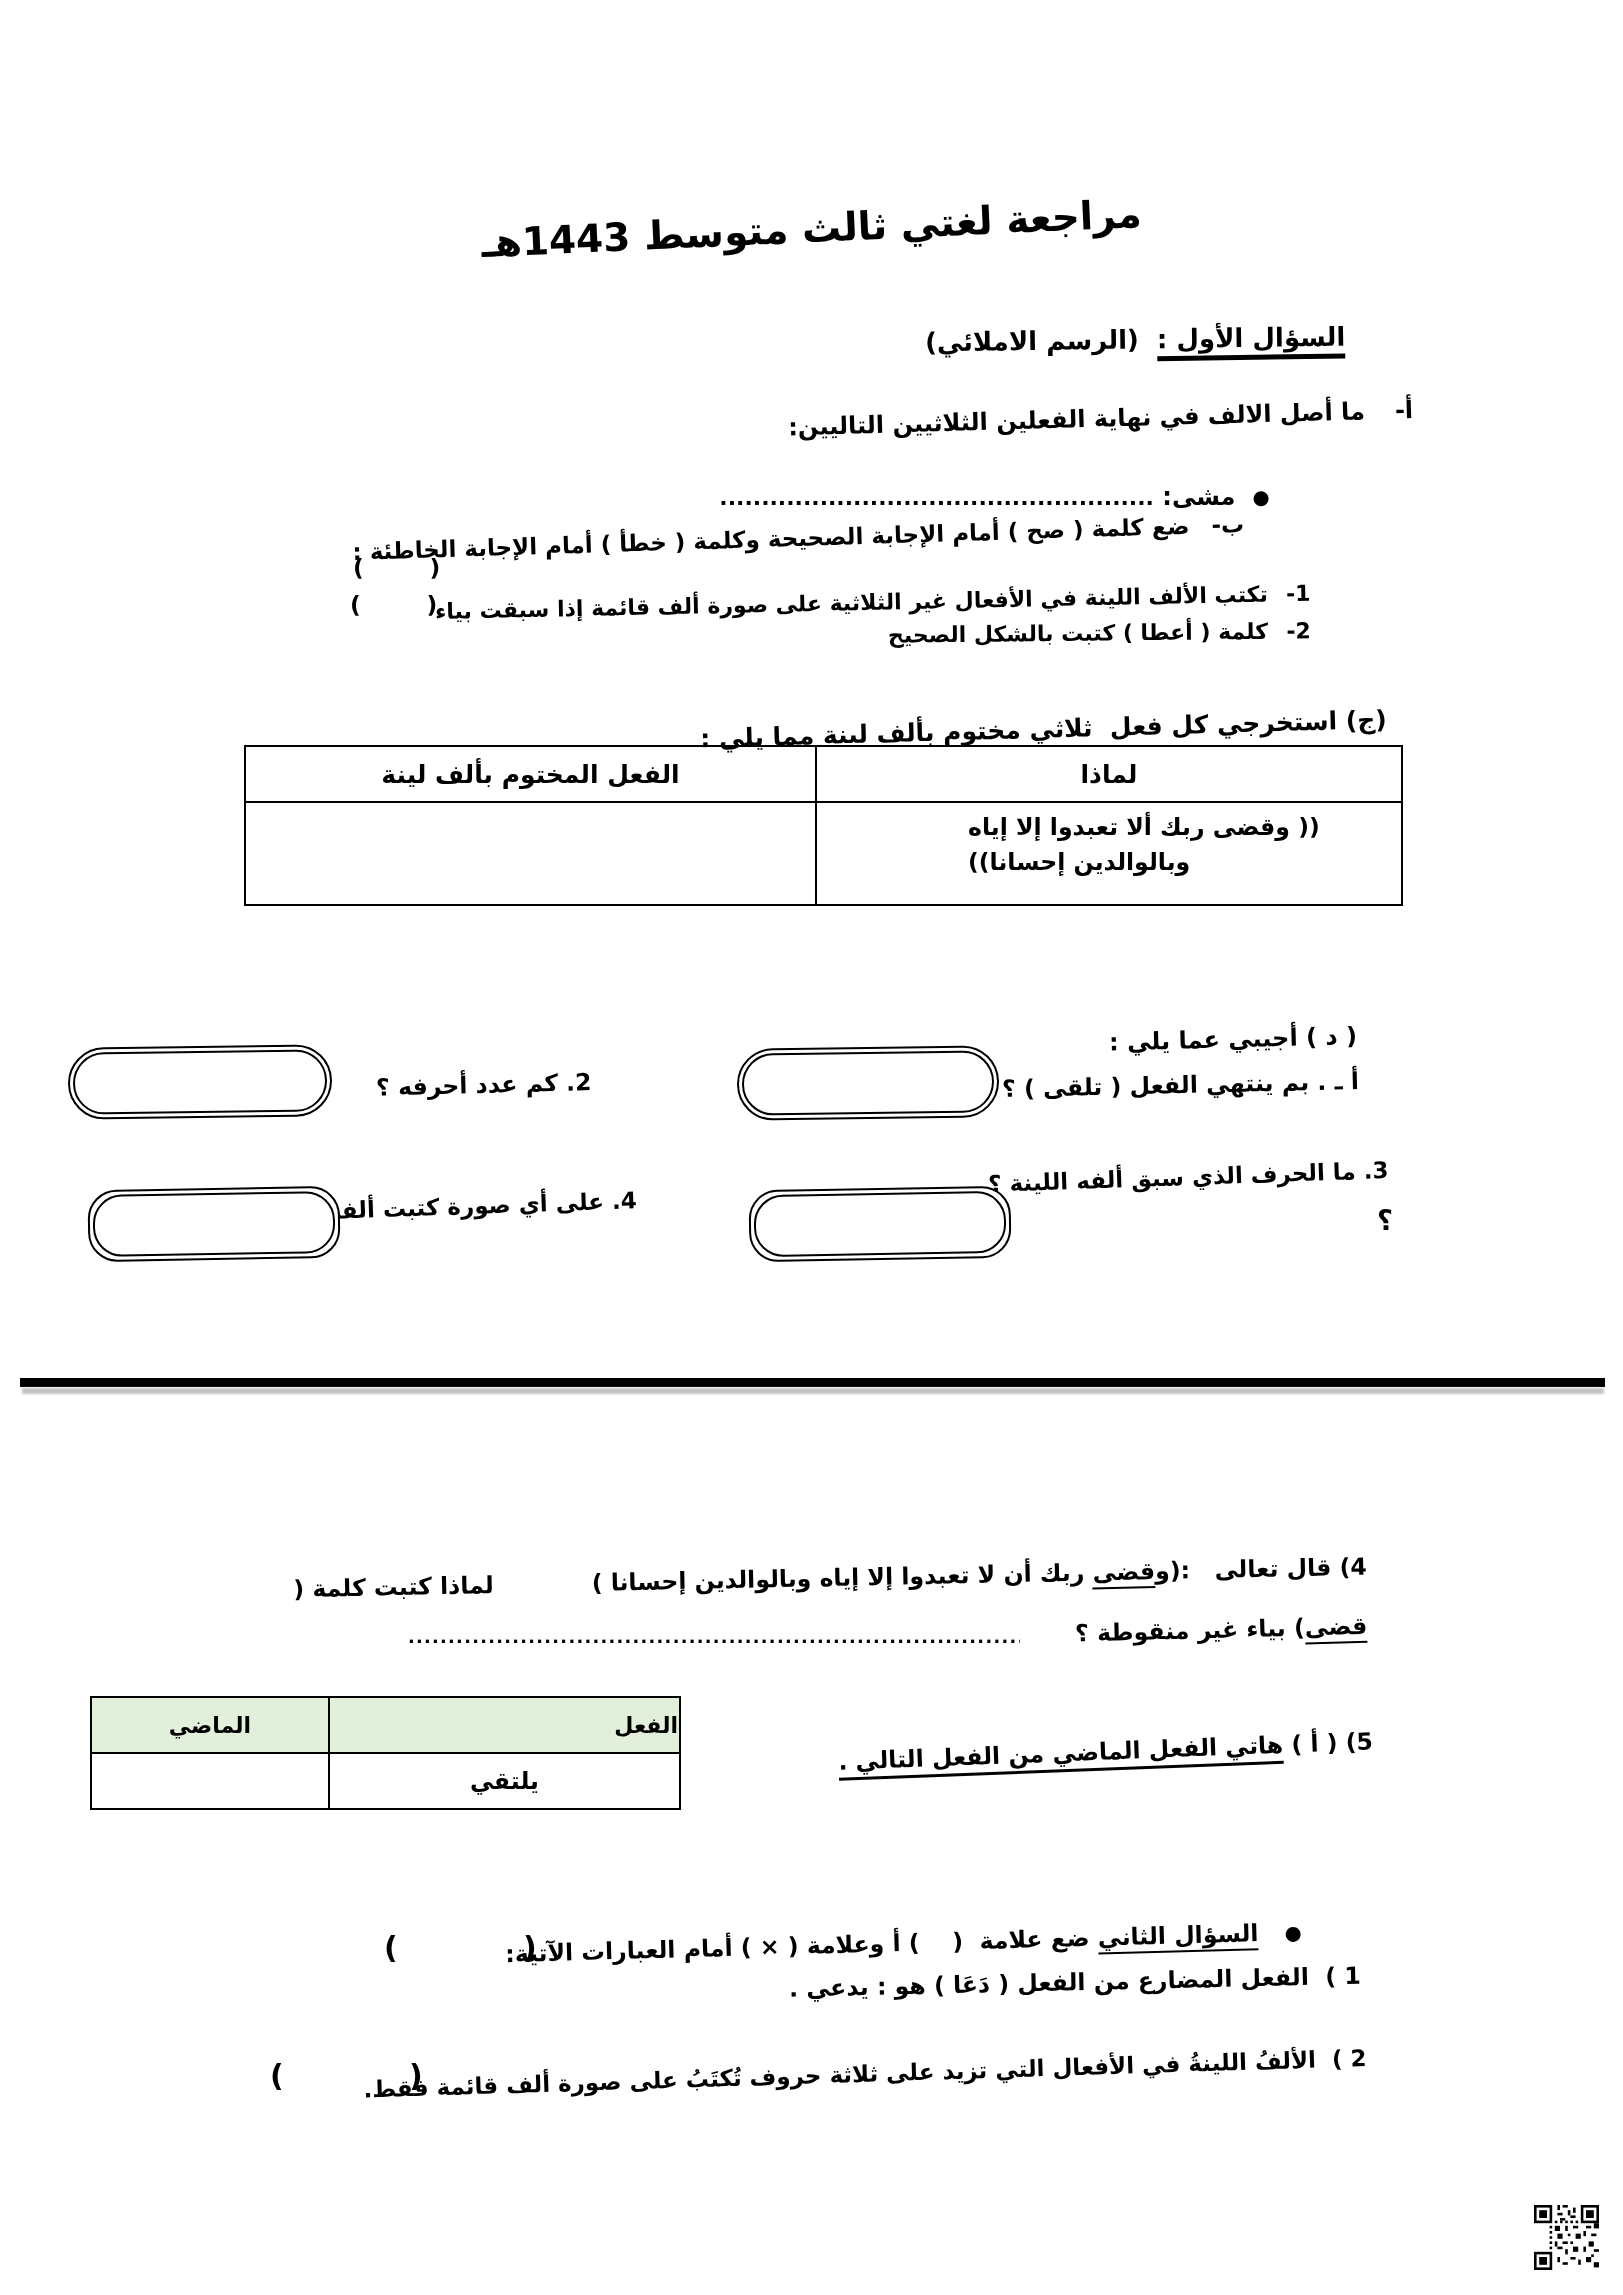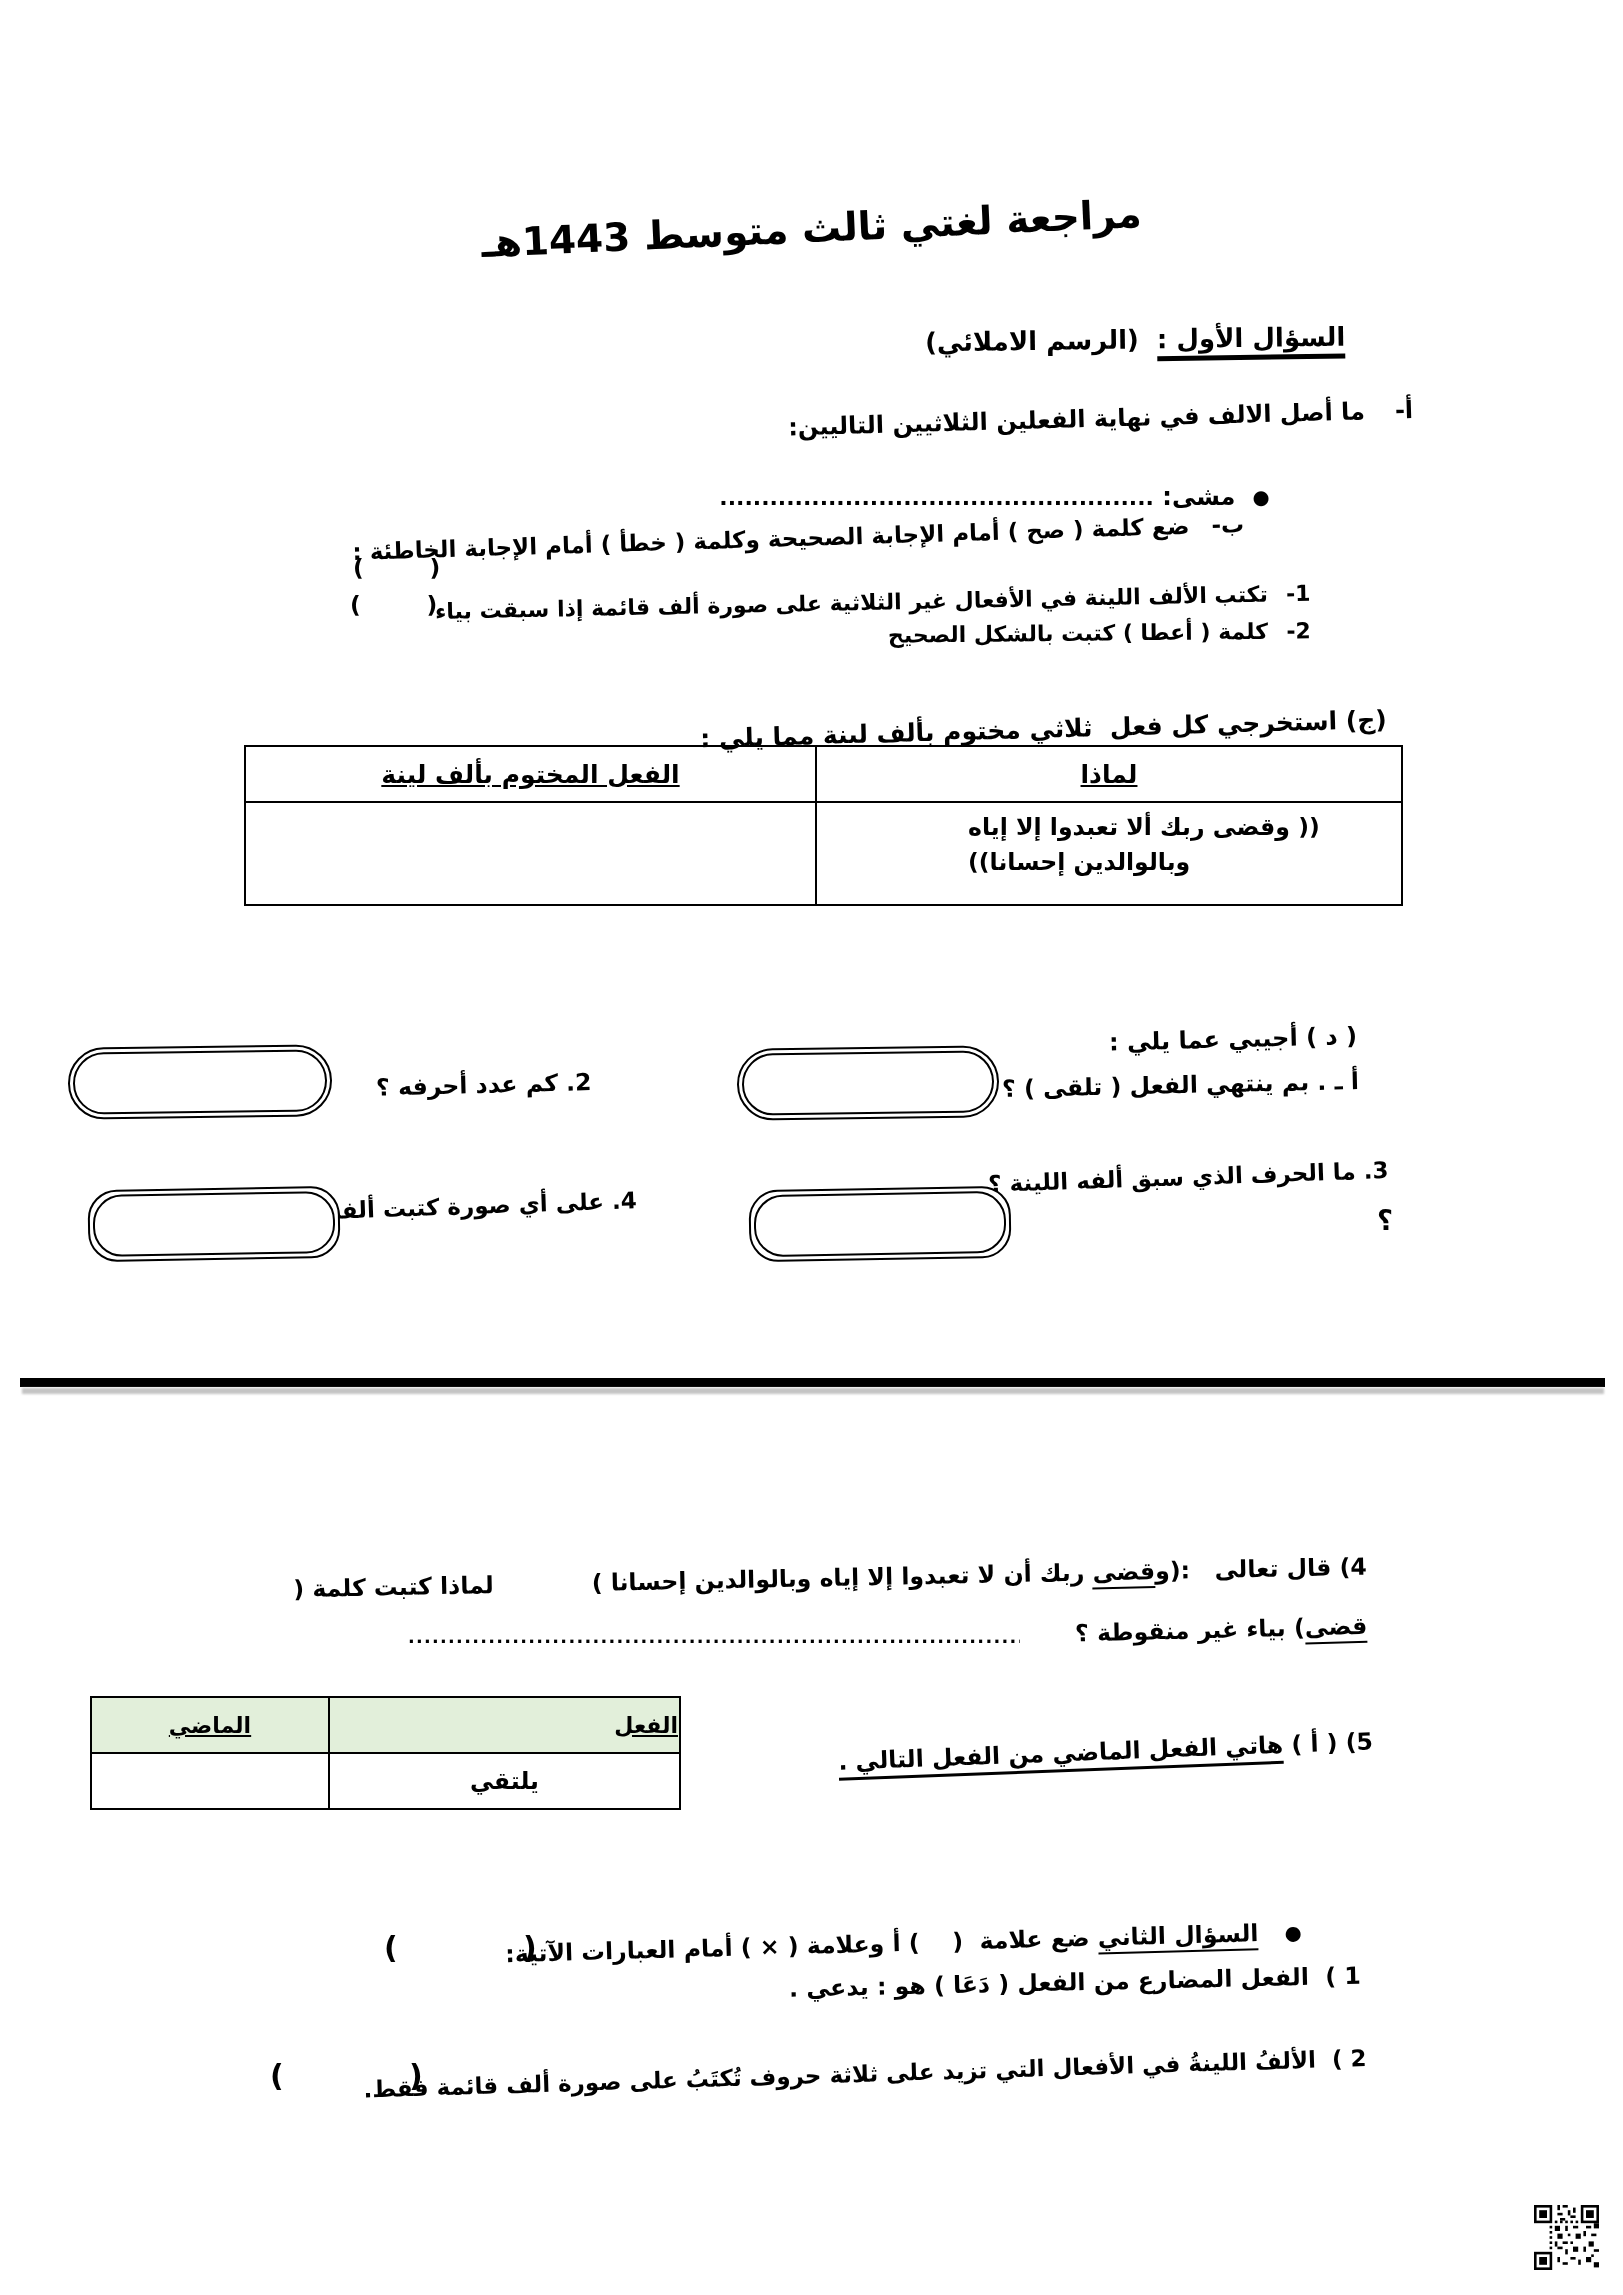--- a/index.html
+++ b/index.html
@@ -20,28 +20,28 @@
 
   .bullet-dot{font-size:19.6px; vertical-align:middle; margin-left:17px;}
   .dots{font-size:22px; letter-spacing:0.7px;}
 
   .slot{position:absolute; font-size:26px; white-space:pre; direction:ltr;}
 
   
   table{border-collapse:collapse; table-layout:fixed;}
   .t1{position:absolute; left:244px; top:745px; width:1157px;}
   .t1 th,.t1 td{border:2.6px solid #000;}
-  .t1 th{font-size:25px; text-align:center; font-weight:bold; height:52px;text-decoration:underline;}
+  .t1 th{font-size:25px; text-align:center; font-weight:bold; height:52px;}
   .t1 td{font-size:23.6px; vertical-align:top; text-align:left; height:88px;
          padding:6.5px 10.5px 3.9px 151px; line-height:1.5;}
   .t1 td.verb-cell{padding:6.5px 10.5px;}
 
   .t2{position:absolute; left:90px; top:1696px; width:588px;}
   .t2 th,.t2 td{border:2px solid #000;}
-  .t2 th{font-size:22px; text-align:center; height:52px;text-decoration:underline;}
+  .t2 th{font-size:22px; text-align:center; height:52px;}
   .t2 td{font-size:23.6px; text-align:center; height:52px;}
 
   
   .oval{position:absolute; border:2.6px solid #000; background:#fff;}
   .oval::after{content:""; position:absolute; inset:2.6px; border:2px solid #000; border-radius:inherit;}
   .pill{border-radius:37px;}
   .rbox{border-radius:29px;}
 
   .divider{position:absolute; left:19.6px; top:1378px; width:1585px; height:9.2px; background:#000;}
   .divider-shadow{position:absolute; left:22px; top:1388px; width:1582px; height:5.9px; background:#c4c4c4; filter:blur(0.8px);}

